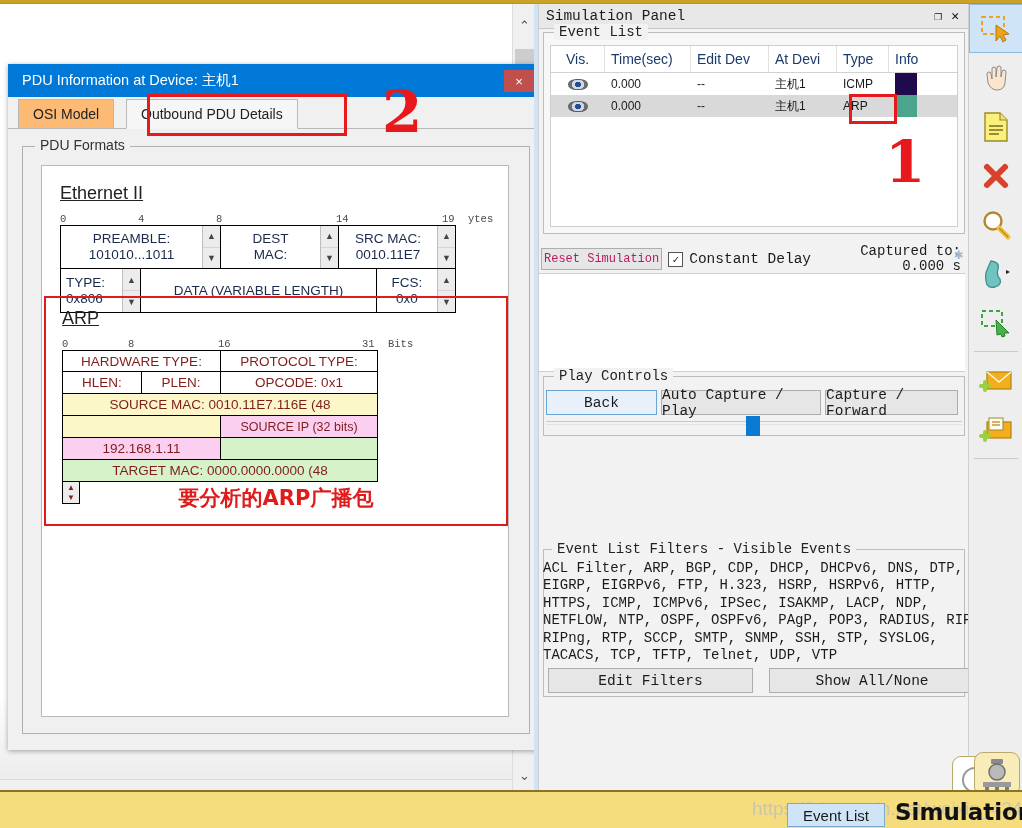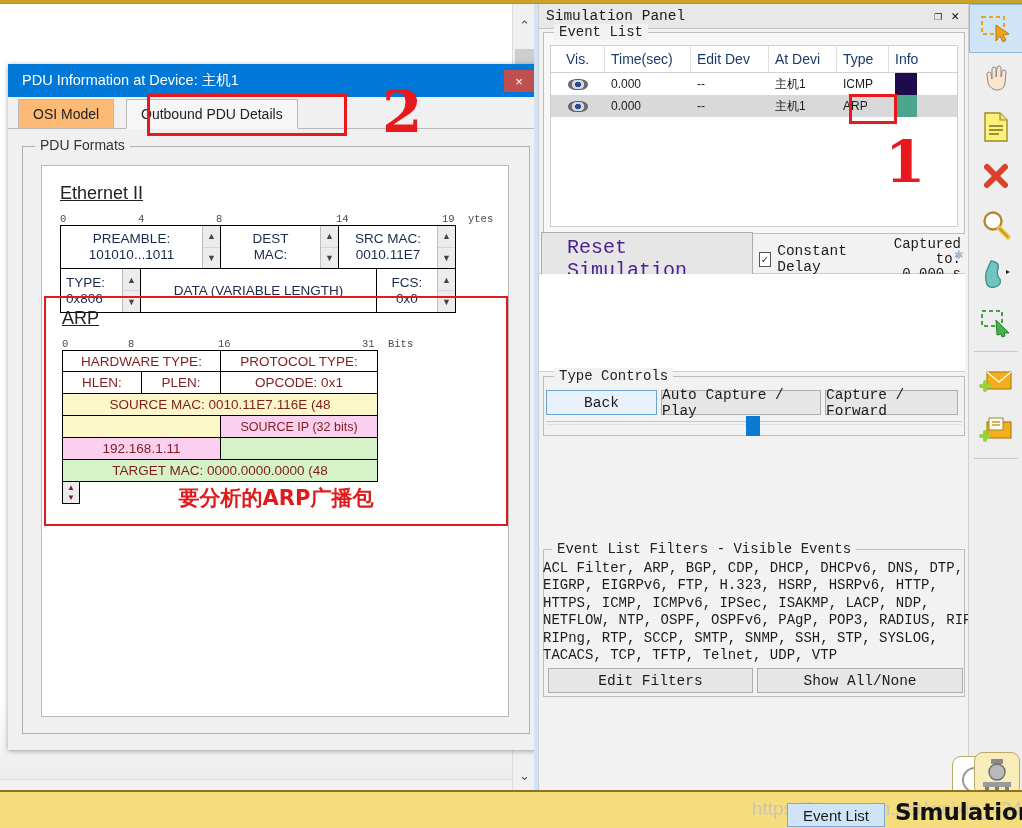--- a/index.html
+++ b/index.html
@@ -140,23 +140,23 @@
   .c-time { width:86px; } .c-last { width:78px; }
   .c-at { width:68px; } .c-type { width:52px; } .c-info { width:62px; }
   .eye { width:20px; height:11px; border-radius:50%/60%;
          background:radial-gradient(circle at 50% 50%, #2b4b8a 0 28%, #cfd8e8 29% 58%, #6f6f6f 59% 100%);
          border:1px solid #5d5d5d; }
   .swatch { width:22px; height:22px; display:inline-block; }
 
   .reset-row { position:absolute; left:0px; top:241px; width:426px; height:29px;
              border-bottom:1px solid #cfcfcf; background:#f2f2f2;
              display:flex; align-items:center; }
-  .btn { font-family:"Liberation Mono", monospace; font-size:20px;
-         background:#e6e6e6; border:1px solid #adadad; color:#4c1d95;
-         padding:3px 25px; cursor:pointer; }
+  .btn { font-family:"Liberation Mono", monospace; font-size:12px;
+         background:#e6e6e6; border:1px solid #adadad; color:#be185d;
+         padding:3px 2px; cursor:pointer; }
   .chkwrap { display:flex; align-items:center; gap:6px; margin-left:6px;
          font-family:"Liberation Mono", monospace; font-size:14.5px; color:#1b1b1b; }
   .chk { width:15px; height:15px; border:1px solid #555; background:#fff;
          display:flex; align-items:center; justify-content:center;
          font-size:11px; color:#222; }
   .captured { margin-left:auto; text-align:right; padding-right:4px;
          font-family:"Liberation Mono", monospace; font-size:14px;
          color:#1b1b1b; line-height:15px; }
   .asterisk { position:absolute; right:2px; top:3px; color:#9fb8cf; font-size:15px; }
 
@@ -181,21 +181,21 @@
          background:#0b7ad3; cursor:pointer; }
 
   .filtgroup { position:absolute; left:4px; top:545px; width:422px; height:148px;
          border:1px solid #bdbdbd; background:#f2f2f2; }
   .filtgroup > .gl { position:absolute; left:8px; top:-9px; background:#f2f2f2;
          padding:0 5px; font-family:"Liberation Mono", monospace;
          font-size:14px; color:#222; }
   .filttext { position:absolute; left:-1px; top:10px; width:423px;
          font-family:"Liberation Mono", monospace; font-size:14px;
          color:#1b1b1b; line-height:17.4px; white-space:pre; }
-  .filtbtns { position:absolute; left:4px; top:118px; display:flex; gap:4px; }
+  .filtbtns { position:absolute; left:4px; top:118px; display:flex; gap:16px; }
   #fb-edit { width:205px; } #fb-show { width:206px;text-align:right; }
 
   .sim-bottom-blank { position:absolute; left:0; top:695px; width:426px;
          height:95px; background:#f2f2f2; }
 
   
   .rtool { position:absolute; left:968px; top:4px; width:54px; height:786px;
          background:#eeeeee; border-left:1px solid #cfcfcf; }
   .ticon { position:relative; width:54px; height:49px;
          display:flex; align-items:center; justify-content:center; cursor:pointer; }
@@ -426,21 +426,21 @@
       <div class="captured">
         <div>Captured to:</div>
         <div>0.000 s</div>
         <span class="asterisk">✱</span>
       </div>
     </div>
 
     <div class="blank-area"></div>
 
     <div class="playgroup">
-      <div class="gl">Type Controls</div>
+      <div class="gl">Play Controls</div>
       <div class="playrow">
         <div class="pbtn" id="pb-back">Back</div>
         <div class="pbtn" id="pb-auto">Auto Capture / Play</div>
         <div class="pbtn" id="pb-fwd">Capture / Forward</div>
       </div>
       <div class="slidertrack"></div>
       <div class="sliderthumb"></div>
     </div>
 
     <div class="filtgroup">

